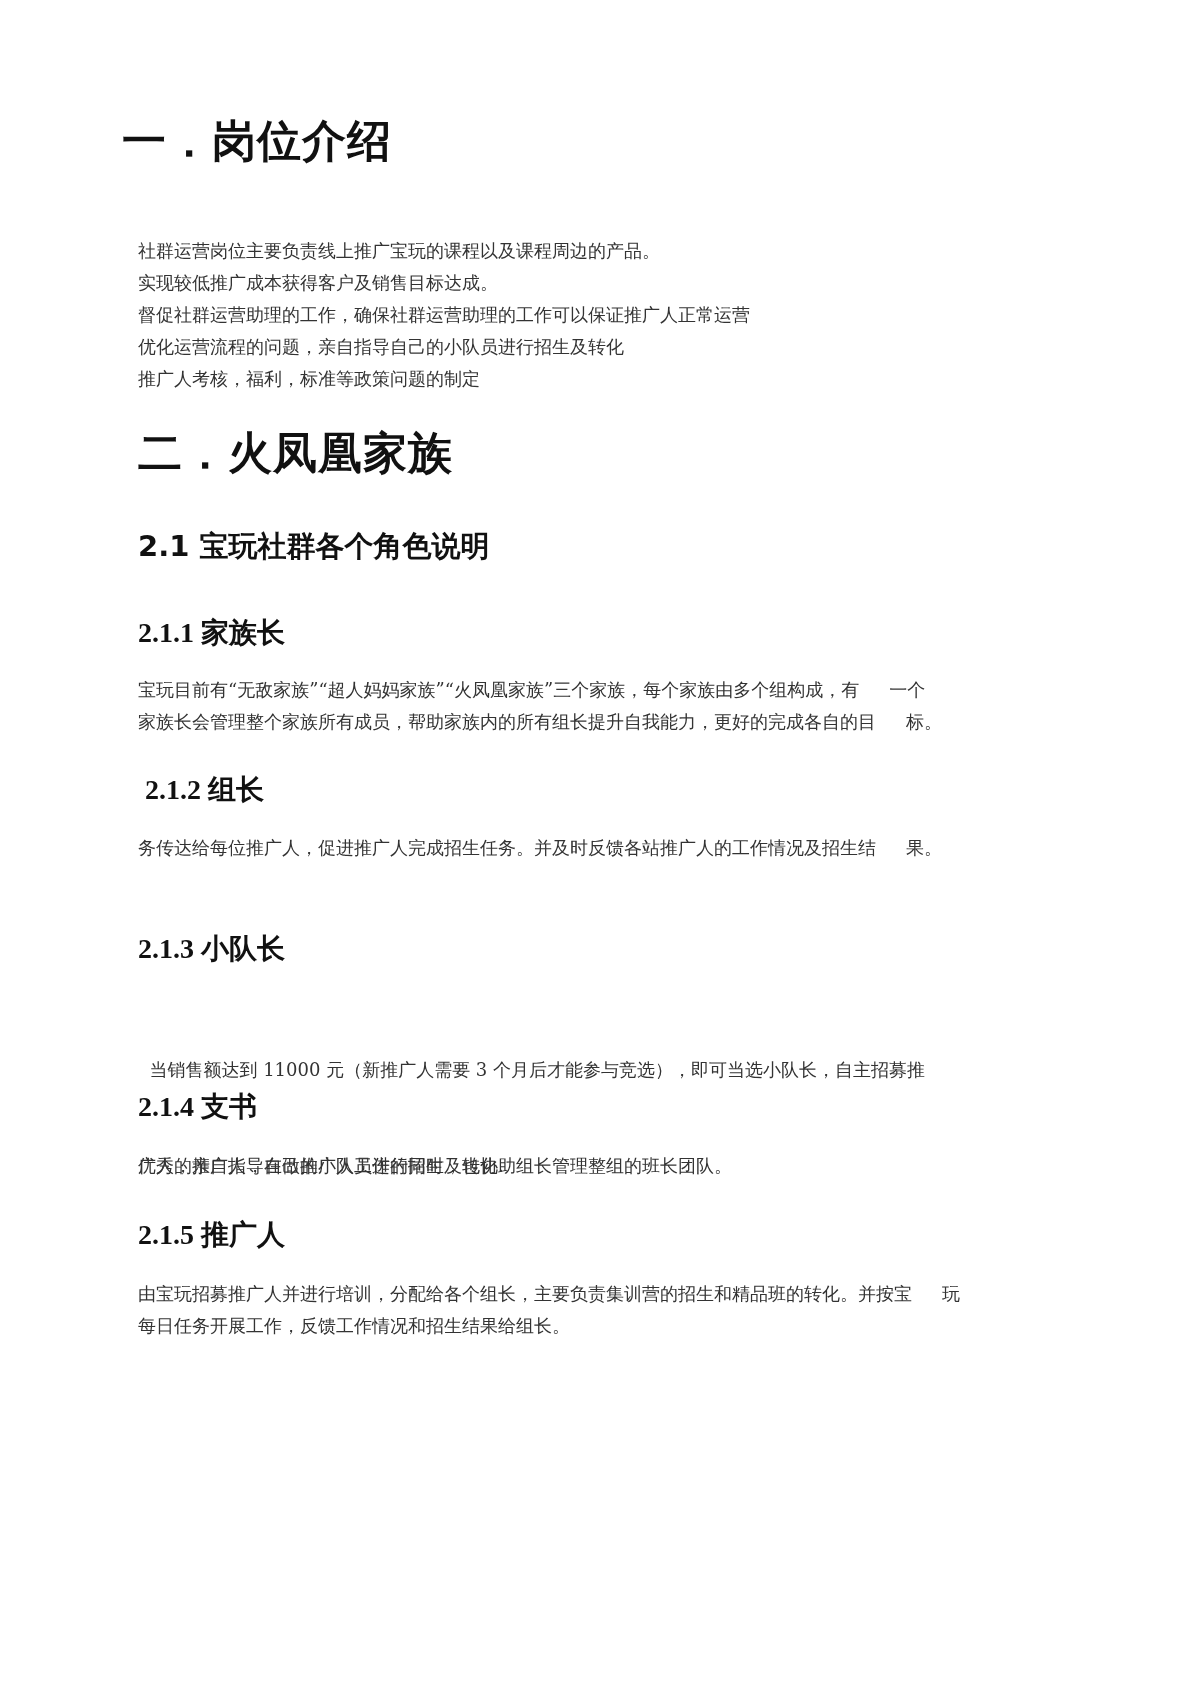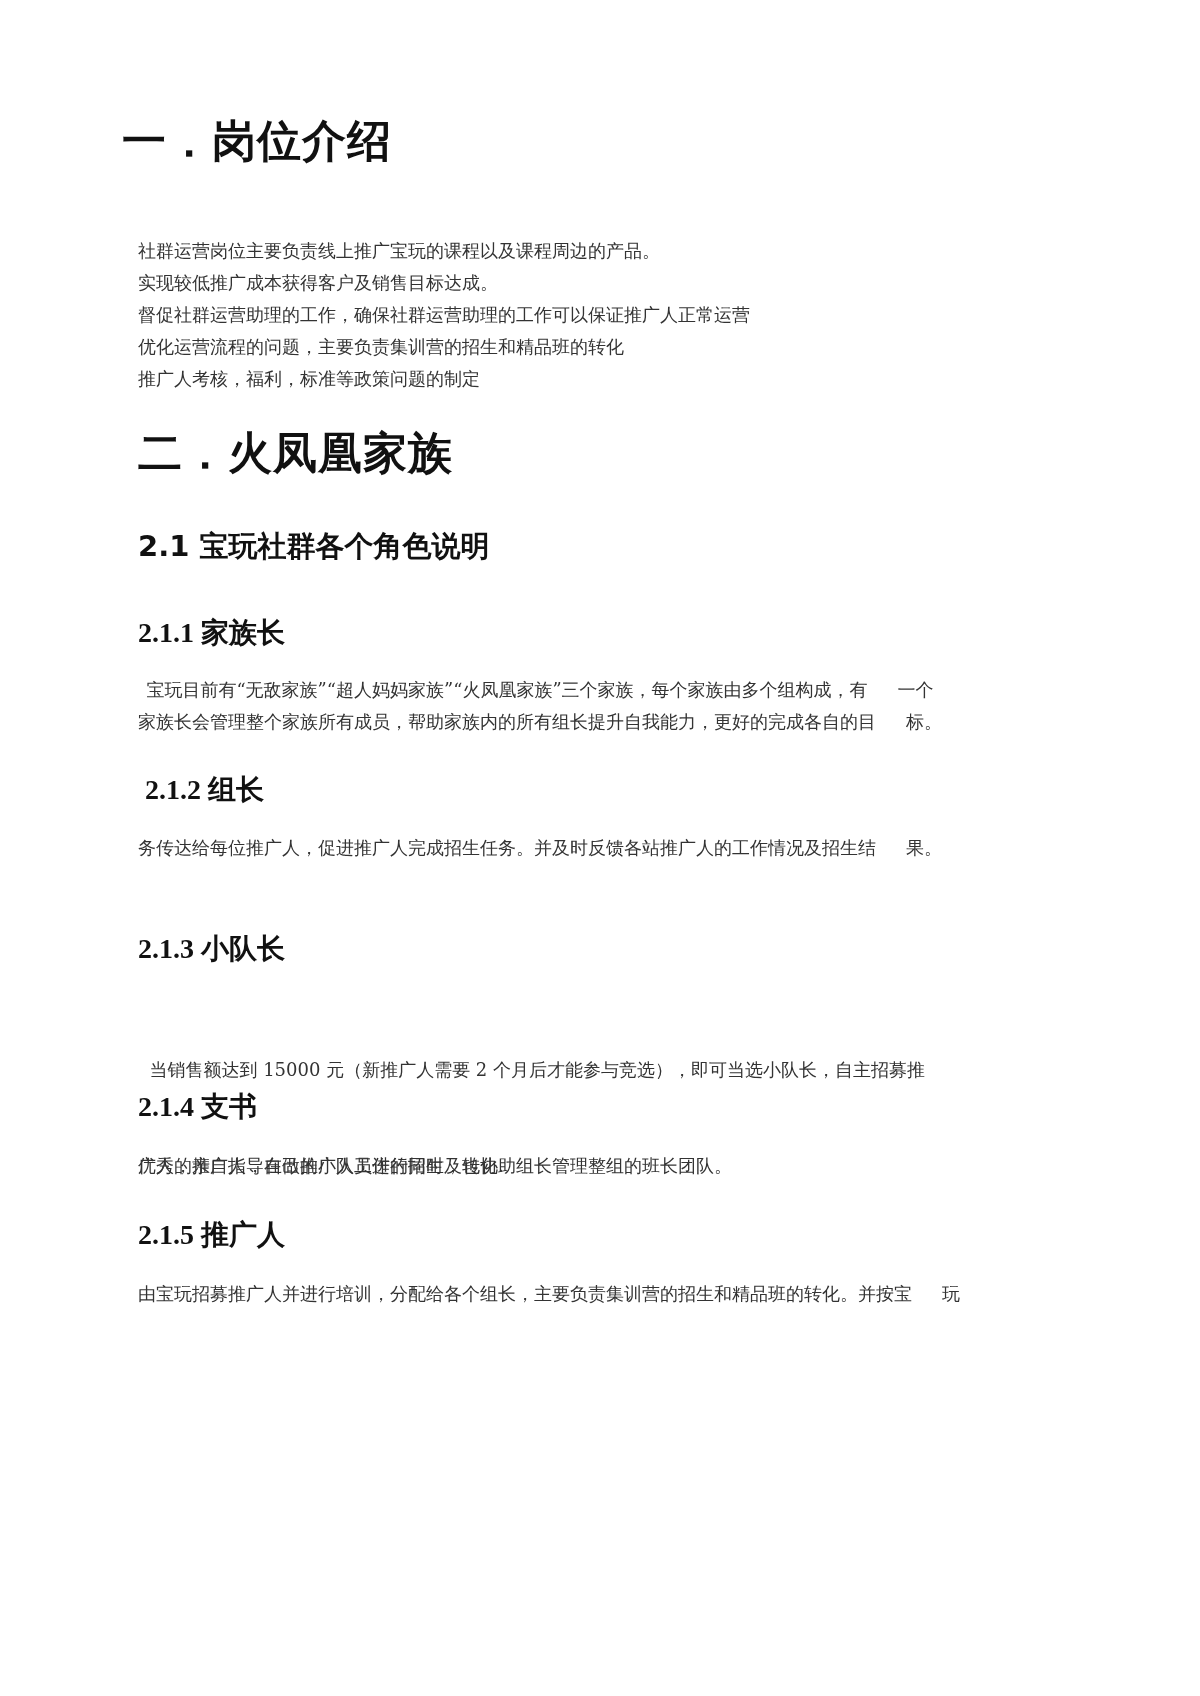--- a/index.html
+++ b/index.html
@@ -18,46 +18,47 @@
   </style>
 </head>
 <body>
 
 <div class="abs h1" style="left:122px; top:112px;">一．岗位介绍</div>
 
 <div class="abs p" style="left:138px; top:206px;margin-top:29px;">
   <span class="line">社群运营岗位主要负责线上推广宝玩的课程以及课程周边的产品。</span>
   <span class="line">实现较低推广成本获得客户及销售目标达成。</span>
   <span class="line">督促社群运营助理的工作，确保社群运营助理的工作可以保证推广人正常运营</span>
-  <span class="line">优化运营流程的问题，主要负责集训营的招生和精品班的转化</span>
+  <span class="line">优化运营流程的问题，亲自指导自己的小队员进行招生及转化</span>
   <span class="line">推广人考核，福利，标准等政策问题的制定</span>
 </div>
 
 <div class="abs h1" style="left:138px; top:424px;">二．火凤凰家族</div>
 
 <div class="abs h2" style="left:138px; top:527px;">2.1 宝玩社群各个角色说明</div>
 
 <div class="abs h3" style="left:138px; top:614px;">2.1.1 家族长</div>
-<div class="abs p" style="left:138px; top:674px;text-align:center;">
+<div class="abs p" style="left:138px; top:674px;">
   <span class="line"><span>宝玩目前有“无敌家族”“超人妈妈家族”“火凤凰家族”三个家族，每个家族由多个组构成，有</span><span class="gap"></span><span>一个</span></span>
   <span class="line"><span>家族长会管理整个家族所有成员，帮助家族内的所有组长提升自我能力，更好的完成各自的目</span><span class="gap"></span><span>标。</span></span>
 </div>
 
 <div class="abs h3" style="left:138px; top:771px;margin-left:7px;">2.1.2 组长</div>
 <div class="abs p" style="left:138px; top:832px;">
   <span class="line"><span>务传达给每位推广人，促进推广人完成招生任务。并及时反馈各站推广人的工作情况及招生结</span><span class="gap"></span><span>果。</span></span>
 </div>
 
 <div class="abs h3" style="left:138px; top:930px;">2.1.3 小队长</div>
 <div class="abs p" style="left:138px; top:990px; white-space:pre;">
-  <span class="line">  当销售额达到 15000 元（新推广人需要 2 个月后才能参与竞选），即可当选小队长，自主招募推</span>
+  <span class="line">  当销售额达到 11000 元（新推广人需要 3 个月后才能参与竞选），即可当选小队长，自主招募推</span>
   <span class="line">广人，亲自指导自己的小队员进行招生及转化.</span>
 </div>
 
 <div class="abs h3" style="left:138px; top:1088px;">2.1.4 支书</div>
 <div class="abs p" style="left:138px; top:1150px;">
   <span class="line">优秀的推广人，在做推广人工作的同时，也协助组长管理整组的班长团队。</span>
 </div>
 
 <div class="abs h3" style="left:138px; top:1216px;">2.1.5 推广人</div>
 <div class="abs p" style="left:138px; top:1278px;">
   <span class="line"><span>由宝玩招募推广人并进行培训，分配给各个组长，主要负责集训营的招生和精品班的转化。并按宝</span><span class="gap"></span><span>玩</span></span>
+  <span class="line">每日任务开展工作，反馈工作情况和招生结果给组长。</span>
 </div>
 
 </body></html>

